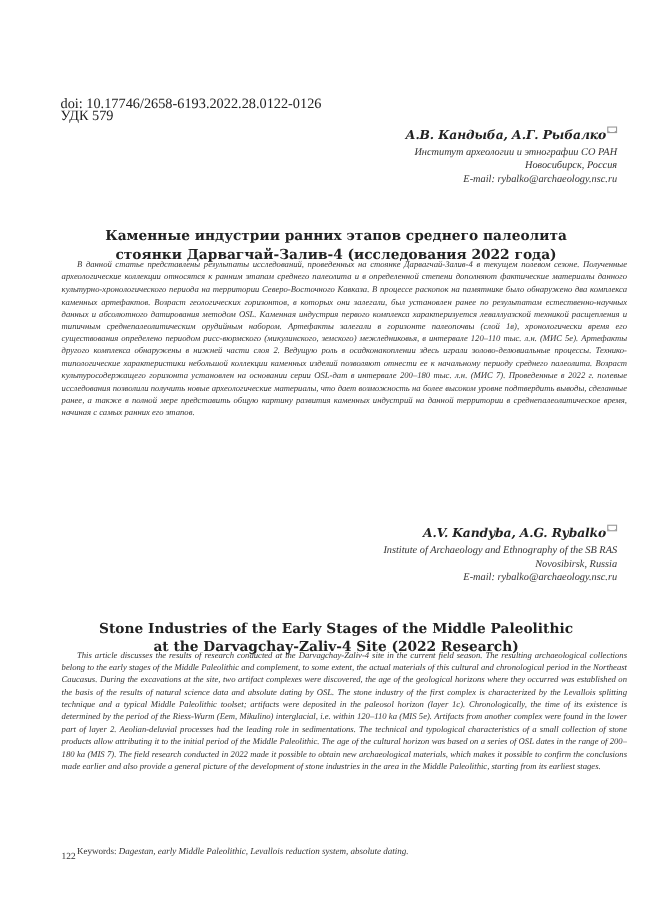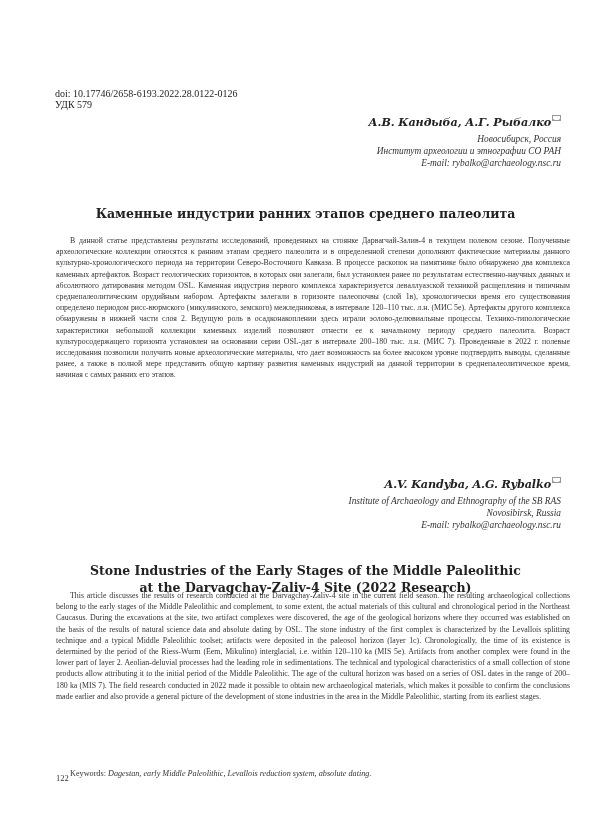--- a/index.html
+++ b/index.html
@@ -1,52 +1,53 @@
 <!DOCTYPE html>
 <html><head>
 <meta charset="utf-8">
 <style>
   html, body { margin: 0; padding: 0; background: #ffffff; }
   body { width: 611px; height: 820px; position: relative; overflow: hidden;
          font-family: "Liberation Serif", "DejaVu Serif", serif; color: #1a1a1a; }
   .page { position: absolute; left: 0; top: 0; width: 611px; height: 820px; }
-  .meta { position: absolute; left: 55px; top: 88px; font-size: 10px; line-height: 11px; color: #222; }
+  .meta { position: absolute; left: 55px; top: 88px; font-size: 13px; line-height: 11px; color: #222; }
   .authors { position: absolute; right: 50px; font-weight: bold; font-size: 11.2px; font-family: "DejaVu Serif", serif; color: #222; letter-spacing: -0.1px; font-style: italic; }
   .authors .env { display: inline-block; width: 9px; height: 6px; border: 0.8px solid #999; position: relative; top: -5px; margin-left: 1px; box-sizing: border-box; overflow: hidden; }
   .authors .env::before, .authors .env::after { content: ""; position: absolute; top: -3px; width: 6px; height: 6px; border-bottom: 0.8px solid #999; }
   .authors .env::before { left: -2px; transform: rotate(35deg); }
   .authors .env::after { right: -2px; transform: rotate(-35deg); }
   .affil { position: absolute; right: 50px; text-align: right; font-style: italic; font-size: 9.4px; line-height: 12px; color: #333; }
   .title { position: absolute; left: 40px; width: 531px; text-align: center; font-weight: bold; font-family: "DejaVu Serif", serif; font-size: 12.5px; line-height: 17px; color: #222; margin-top: 16px; }
-  .abstract { position: absolute; left: 56px; width: 514px; font-size: 7.85px; line-height: 11.2px; text-align: justify; color: #333; text-indent: 14px; }
+  .abstract { position: absolute; left: 56px; width: 514px; font-style: italic; font-size: 7.85px; line-height: 11.2px; text-align: justify; color: #333; text-indent: 14px; }
   .keywords { position: absolute; left: 56px; width: 514px; font-size: 8.2px; line-height: 11.2px; text-align: justify; color: #333; text-indent: 14px; }
   .keywords .kw-body { font-style: italic; }
   .pagenum { position: absolute; left: 56px; top: 773px; font-size: 8.5px; color: #333; }
 </style>
 </head>
 <body>
 
 <div class="page">
 
   <div class="meta">
     <div>doi: 10.17746/2658-6193.2022.28.0122-0126</div>
     <div>УДК 579</div>
   </div>
 
   <div class="authors" style="top:115px;">
     <span>А.В. Кандыба, А.Г. Рыбалко</span><span class="env"></span>
   </div>
   <div class="affil" style="top:133px;">
+    <div>Институт археологии и этнографии СО РАН</div>
     <div>Новосибирск, Россия</div>
-    <div>Институт археологии и этнографии СО РАН</div>
     <div>E-mail: rybalko@archaeology.nsc.ru</div>
   </div>
 
   <div class="title" style="top:189px;">
     <div>Каменные индустрии ранних этапов среднего палеолита</div>
+    <div>стоянки Дарвагчай-Залив-4 (исследования 2022 года)</div>
   </div>
 
   <div class="abstract" style="top:235px;">В данной статье представлены результаты исследований, проведенных на стоянке Дарвагчай-Залив-4 в текущем полевом сезоне. Полученные археологические коллекции относятся к ранним этапам среднего палеолита и в определенной степени дополняют фактические материалы данного культурно-хронологического периода на территории Северо-Восточного Кавказа. В процессе раскопок на памятнике было обнаружено два комплекса каменных артефактов. Возраст геологических горизонтов, в которых они залегали, был установлен ранее по результатам естественно-научных данных и абсолютного датирования методом OSL. Каменная индустрия первого комплекса характеризуется леваллуазской техникой расщепления и типичным среднепалеолитическим орудийным набором. Артефакты залегали в горизонте палеопочвы (слой 1в), хронологически время его существования определено периодом рисс-вюрмского (микулинского, земского) межледниковья, в интервале 120–110 тыс. л.н. (МИС 5е). Артефакты другого комплекса обнаружены в нижней части слоя 2. Ведущую роль в осадконакоплении здесь играли эолово-делювиальные процессы. Технико-типологические характеристики небольшой коллекции каменных изделий позволяют отнести ее к начальному периоду среднего палеолита. Возраст культуросодержащего горизонта установлен на основании серии OSL-дат в интервале 200–180 тыс. л.н. (МИС 7). Проведенные в 2022 г. полевые исследования позволили получить новые археологические материалы, что дает возможность на более высоком уровне подтвердить выводы, сделанные ранее, а также в полной мере представить общую картину развития каменных индустрий на данной территории в среднепалеолитическое время, начиная с самых ранних его этапов.</div>
 
 
   <div class="authors" style="top:477px;">
     <span>A.V. Kandyba, A.G. Rybalko</span><span class="env"></span>
   </div>
   <div class="affil" style="top:495px;">
     <div>Institute of Archaeology and Ethnography of the SB RAS</div>

